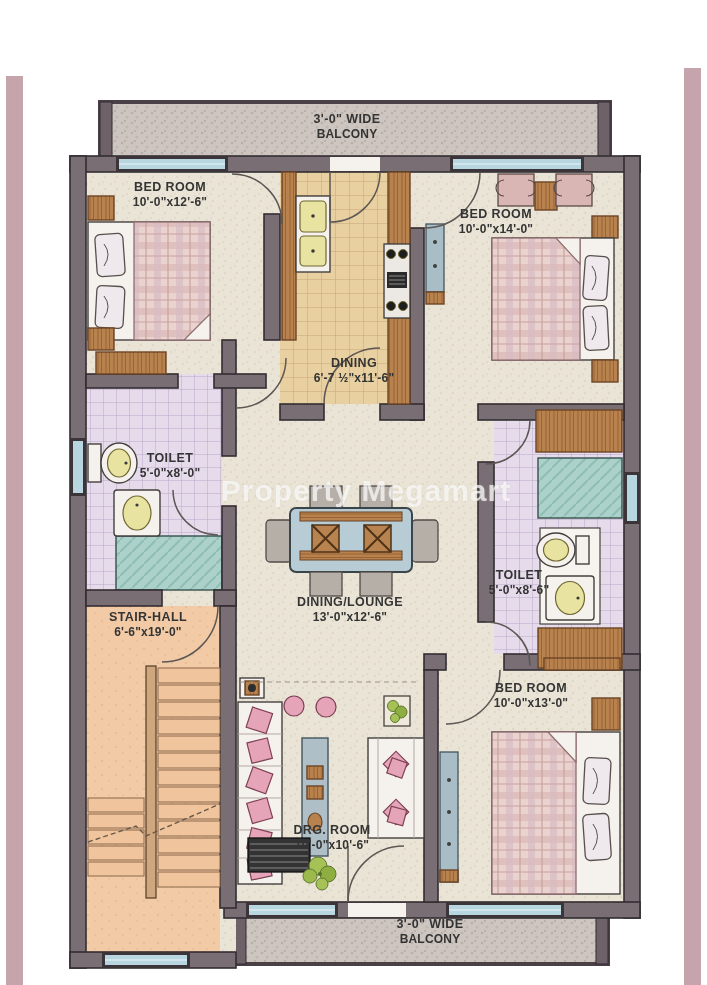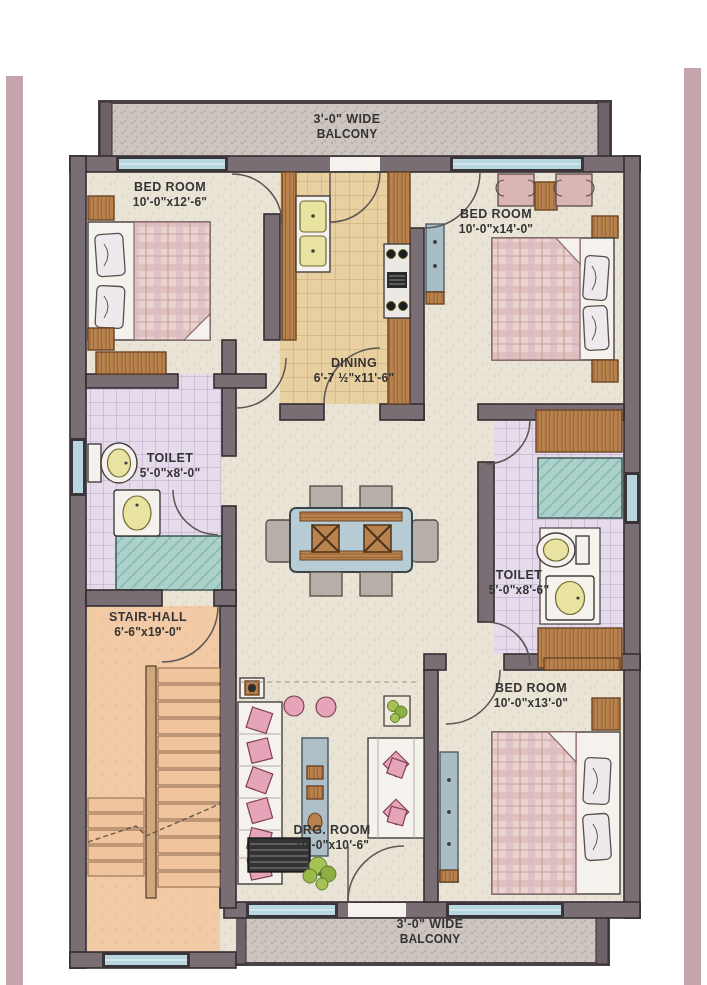--- a/index.html
+++ b/index.html
@@ -411,20 +411,24 @@
     <div class="l2">10'-0"x14'-0"</div>
   </div>
   <div class="rlabel" style="left:354px;top:356px">
     <div class="l1">DINING</div>
     <div class="l2">6'-7 ½"x11'-6"</div>
   </div>
   <div class="rlabel" style="left:170px;top:451px">
     <div class="l1">TOILET</div>
     <div class="l2">5'-0"x8'-0"</div>
   </div>
+  <div class="rlabel" style="left:350px;top:595px">
+    <div class="l1">DINING/LOUNGE</div>
+    <div class="l2">13'-0"x12'-6"</div>
+  </div>
   <div class="rlabel" style="left:519px;top:568px">
     <div class="l1">TOILET</div>
     <div class="l2">5'-0"x8'-6"</div>
   </div>
   <div class="rlabel" style="left:148px;top:610px">
     <div class="l1">STAIR-HALL</div>
     <div class="l2">6'-6"x19'-0"</div>
   </div>
   <div class="rlabel" style="left:332px;top:823px">
     <div class="l1">DRG. ROOM</div>
@@ -432,13 +436,14 @@
   </div>
   <div class="rlabel" style="left:531px;top:681px">
     <div class="l1">BED ROOM</div>
     <div class="l2">10'-0"x13'-0"</div>
   </div>
   <div class="rlabel" style="left:430px;top:917px">
     <div class="l1">3'-0" WIDE</div>
     <div class="l2">BALCONY</div>
   </div>
 
+  <div class="watermark">Property Megamart</div>
 </div>
 
 </body></html>

